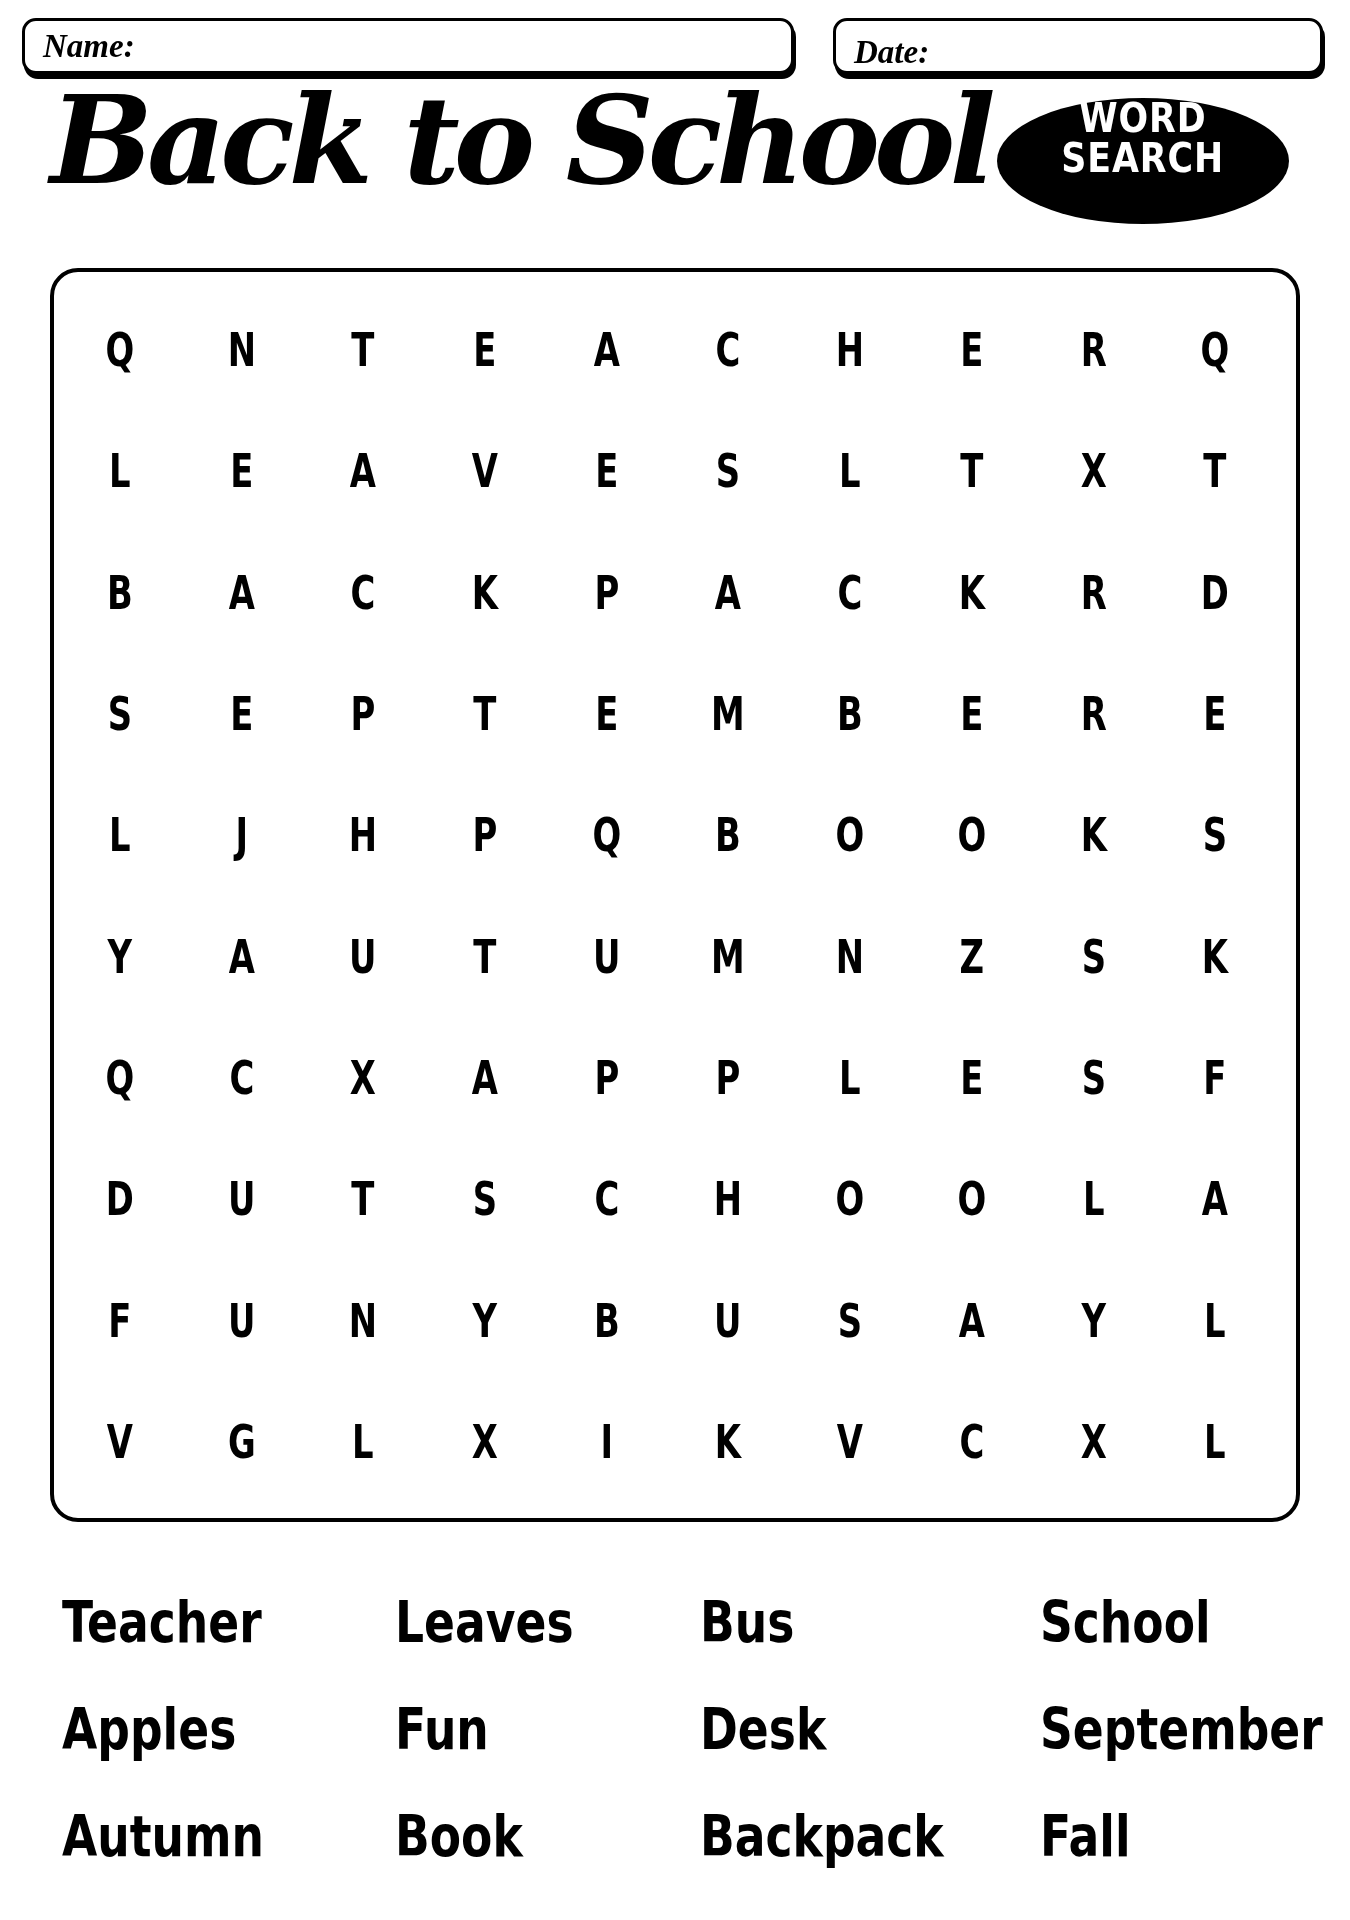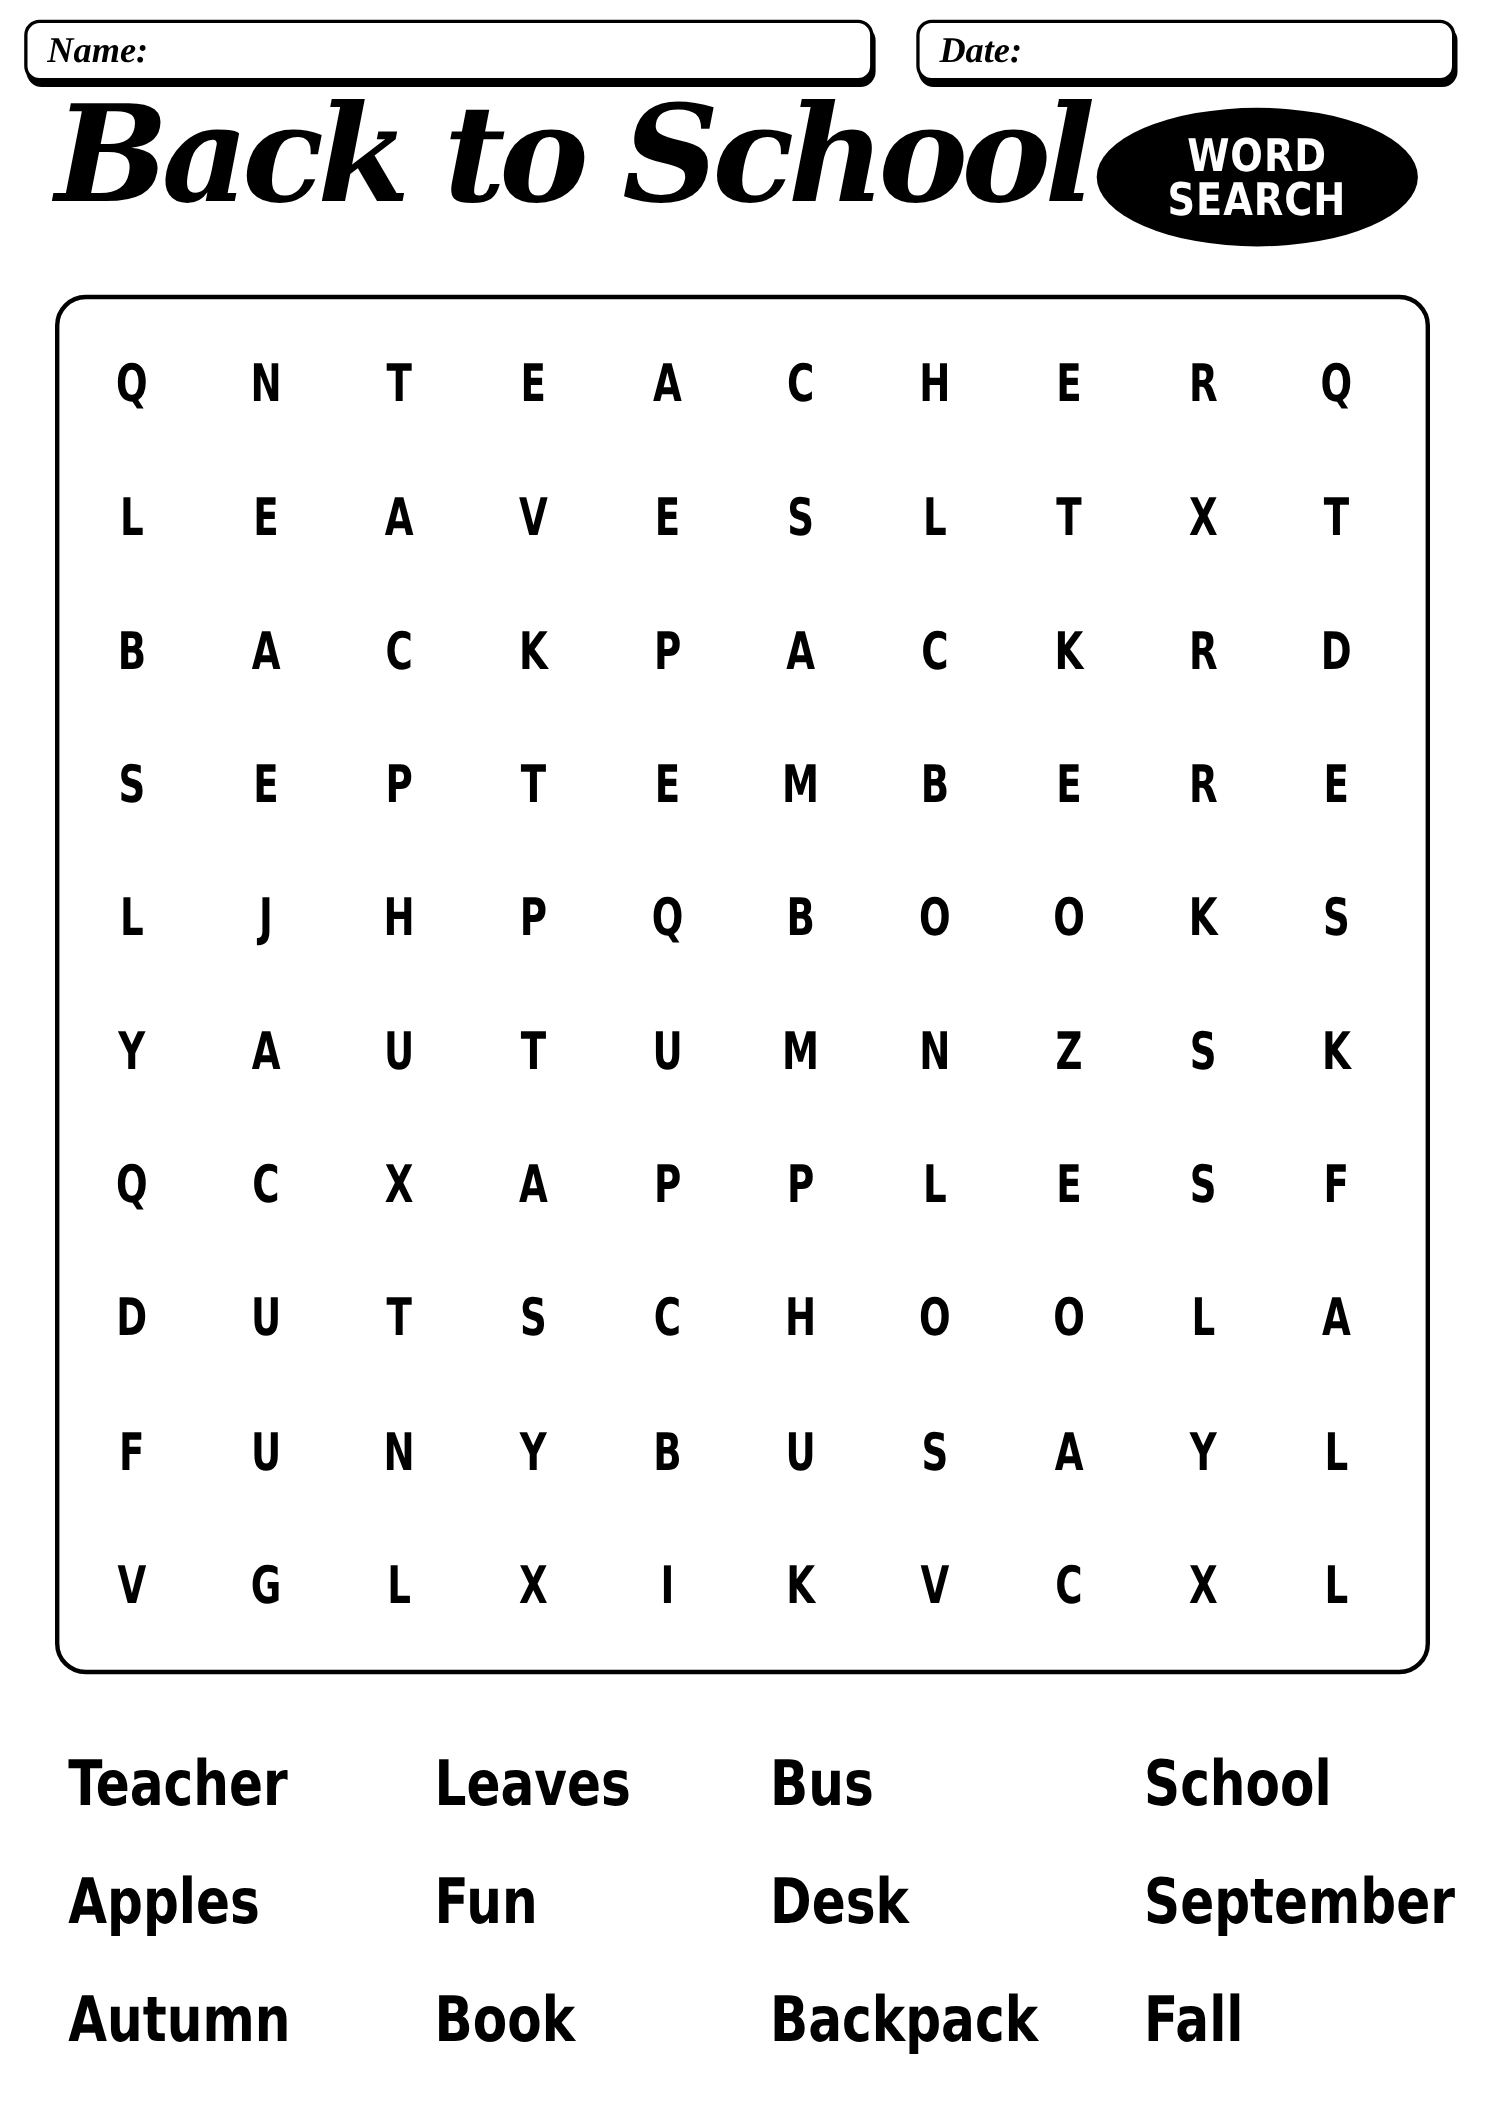--- a/index.html
+++ b/index.html
@@ -9,36 +9,36 @@
     font-family:"DejaVu Sans",sans-serif;
   }
   
   .field-box{
     position:absolute;top:18px;height:56px;background:#fff;
     border:3px solid #000;border-radius:14px;
     box-shadow:2px 5px 0 #000;
     display:flex;align-items:center;padding-left:18px;box-sizing:border-box;
   }
   .field-box.name{left:22px;width:772px;}
-  .field-box.date{left:833px;width:490px;}
+  .field-box.date{left:833px;width:490px;align-items:flex-end;}
   .field-label{
     font-style:italic;font-weight:bold;font-size:33px;letter-spacing:0px;
     font-family:Liberation Serif, serif;
   }
   
   .title{
     position:absolute;left:50px;top:70px;width:935px;text-align:center;
     font-family:"DejaVu Serif",serif;font-style:italic;font-weight:900;
     font-size:122px;line-height:1.15;letter-spacing:-6px;white-space:nowrap;
   }
   
   .badge{
     position:absolute;left:997px;top:98px;width:292px;height:126px;
     background:#000;border-radius:50%;
-    display:flex;flex-direction:column;align-items:center;justify-content:center;
+    display:flex;flex-direction:column;align-items:center;
     color:#fff;
   }
   .badge-line{
     font-weight:bold;font-size:41px;line-height:0.98;letter-spacing:1px;
     transform:scaleX(0.85);font-family:"DejaVu Sans",sans-serif;
   }
   
   .grid-box{
     position:absolute;left:50px;top:268px;width:1250px;height:1254px;
     border:4px solid #000;border-radius:28px;box-sizing:border-box;

